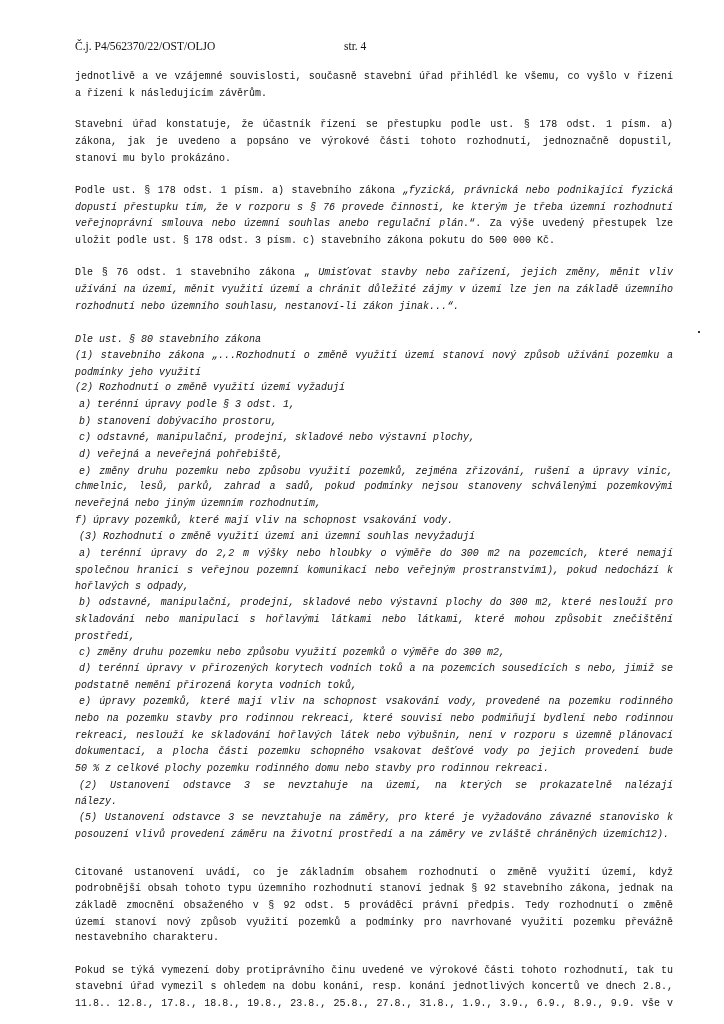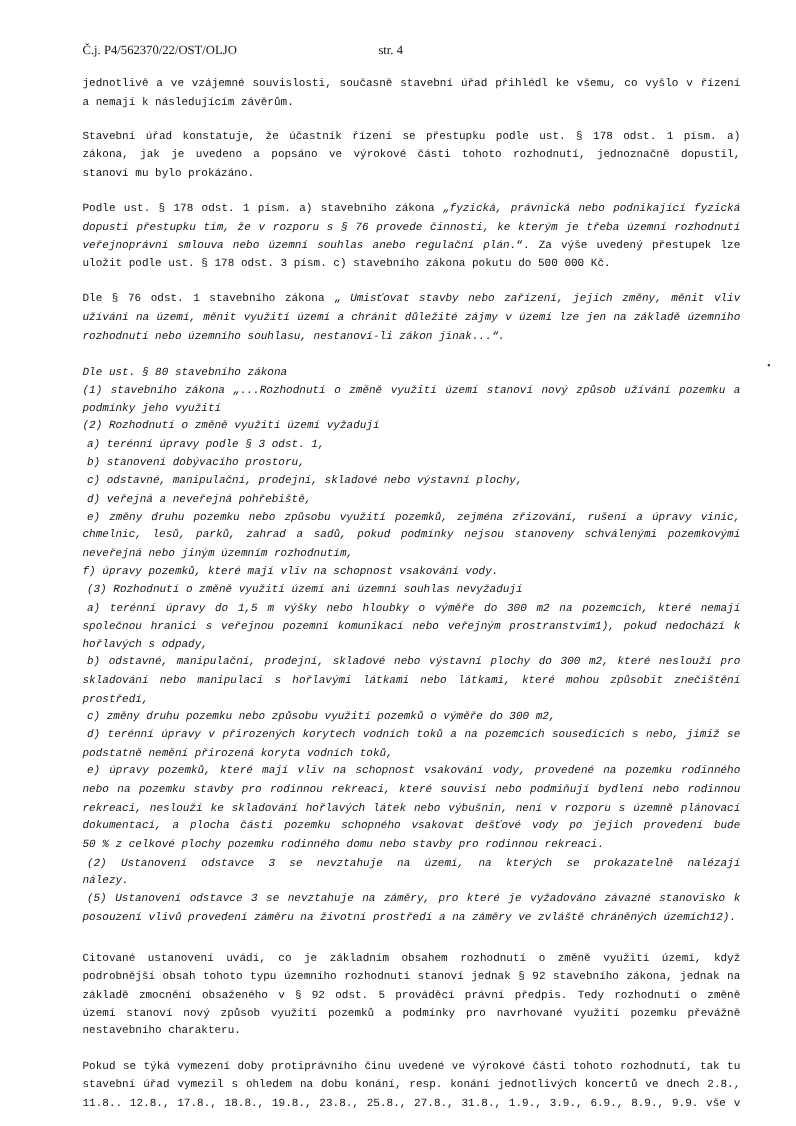--- a/index.html
+++ b/index.html
@@ -15,21 +15,21 @@
   .speck { position: absolute; left: 698px; top: 331px; width: 2px; height: 2px; background: #333; }
 </style>
 </head>
 <body>
 
 <div class="hdr hdr-ref">Č.j. P4/562370/22/OST/OLJO</div>
 <div class="hdr hdr-page">str. 4</div>
 
 <div id="doc">
     <div class="line j" style="top: 67px;"><span>jednotlivě a ve vzájemné souvislosti, současně stavební úřad přihlédl ke všemu, co vyšlo v řízení najevo,</span></div>
-    <div class="line" style="top: 84px;"><span>a nemají k následujícím závěrům.</span></div>
+    <div class="line" style="top: 84px;"><span>a řízení k následujícím závěrům.</span></div>
     <div class="line j" style="top: 115px;"><span>Stavební úřad konstatuje, že účastník řízení se přestupku podle ust. § 178 odst. 1 písm. a) stavebního</span></div>
     <div class="line j" style="top: 132px;"><span>zákona, jak je uvedeno a popsáno ve výrokové části tohoto rozhodnutí, jednoznačně dopustil, protiprávní</span></div>
     <div class="line" style="top: 149px;"><span>stanoví mu bylo prokázáno.</span></div>
     <div class="line j" style="top: 181px;"><span>Podle ust. § 178 odst. 1 písm. a) stavebního zákona </span><span class="i">„fyzická, právnická nebo podnikající fyzická osoba se</span></div>
     <div class="line j" style="top: 198px;"><span class="i">dopustí přestupku tím, že v rozporu s § 76 provede činnosti, ke kterým je třeba územní rozhodnutí nebo</span></div>
     <div class="line j" style="top: 214px;"><span class="i">veřejnoprávní smlouva nebo územní souhlas anebo regulační plán.</span><span>“. Za výše uvedený přestupek lze</span></div>
     <div class="line" style="top: 231px;"><span>uložit podle ust. § 178 odst. 3 písm. c) stavebního zákona pokutu do 500 000 Kč.</span></div>
     <div class="line j" style="top: 263px;"><span>Dle § 76 odst. 1 stavebního zákona „ </span><span class="i">Umisťovat stavby nebo zařízení, jejich změny, měnit vliv jejich</span></div>
     <div class="line j" style="top: 280px;"><span class="i">užívání na území, měnit využití území a chránit důležité zájmy v území lze jen na základě územního</span></div>
     <div class="line" style="top: 297px;"><span class="i">rozhodnutí nebo územního souhlasu, nestanoví-li zákon jinak...“.</span></div>
@@ -39,21 +39,21 @@
     <div class="line" style="top: 378px;"><span class="i">(2) Rozhodnutí o změně využití území vyžadují</span></div>
     <div class="line ind" style="top: 395px;"><span class="i">a) terénní úpravy podle § 3 odst. 1,</span></div>
     <div class="line ind" style="top: 412px;"><span class="i">b) stanovení dobývacího prostoru,</span></div>
     <div class="line ind" style="top: 428px;"><span class="i">c) odstavné, manipulační, prodejní, skladové nebo výstavní plochy,</span></div>
     <div class="line ind" style="top: 445px;"><span class="i">d) veřejná a neveřejná pohřebiště,</span></div>
     <div class="line j ind" style="top: 462px;"><span class="i">e) změny druhu pozemku nebo způsobu využití pozemků, zejména zřizování, rušení a úpravy vinic,</span></div>
     <div class="line j" style="top: 477px;"><span class="i">chmelnic, lesů, parků, zahrad a sadů, pokud podmínky nejsou stanoveny schválenými pozemkovými</span></div>
     <div class="line" style="top: 494px;"><span class="i">neveřejná nebo jiným územním rozhodnutím,</span></div>
     <div class="line" style="top: 511px;"><span class="i">f) úpravy pozemků, které mají vliv na schopnost vsakování vody.</span></div>
     <div class="line ind" style="top: 527px;"><span class="i">(3) Rozhodnutí o změně využití území ani územní souhlas nevyžadují</span></div>
-    <div class="line j ind" style="top: 544px;"><span class="i">a) terénní úpravy do 1,5 m výšky nebo hloubky o výměře do 300 m2 na pozemcích, které nemají</span></div>
+    <div class="line j ind" style="top: 544px;"><span class="i">a) terénní úpravy do 2,2 m výšky nebo hloubky o výměře do 300 m2 na pozemcích, které nemají</span></div>
     <div class="line j" style="top: 561px;"><span class="i">společnou hranici s veřejnou pozemní komunikací nebo veřejným prostranstvím1), pokud nedochází k</span></div>
     <div class="line" style="top: 577px;"><span class="i">hořlavých s odpady,</span></div>
     <div class="line j ind" style="top: 593px;"><span class="i">b) odstavné, manipulační, prodejní, skladové nebo výstavní plochy do 300 m2, které neslouží pro</span></div>
     <div class="line j" style="top: 610px;"><span class="i">skladování nebo manipulaci s hořlavými látkami nebo látkami, které mohou způsobit znečištění životního</span></div>
     <div class="line" style="top: 627px;"><span class="i">prostředí,</span></div>
     <div class="line ind" style="top: 643px;"><span class="i">c) změny druhu pozemku nebo způsobu využití pozemků o výměře do 300 m2,</span></div>
     <div class="line j ind" style="top: 659px;"><span class="i">d) terénní úpravy v přirozených korytech vodních toků a na pozemcích sousedících s nebo, jimiž se</span></div>
     <div class="line" style="top: 676px;"><span class="i">podstatně nemění přirozená koryta vodních toků,</span></div>
     <div class="line j ind" style="top: 692px;"><span class="i">e) úpravy pozemků, které mají vliv na schopnost vsakování vody, provedené na pozemku rodinného domu</span></div>
     <div class="line j" style="top: 709px;"><span class="i">nebo na pozemku stavby pro rodinnou rekreaci, které souvisí nebo podmiňují bydlení nebo rodinnou</span></div>

